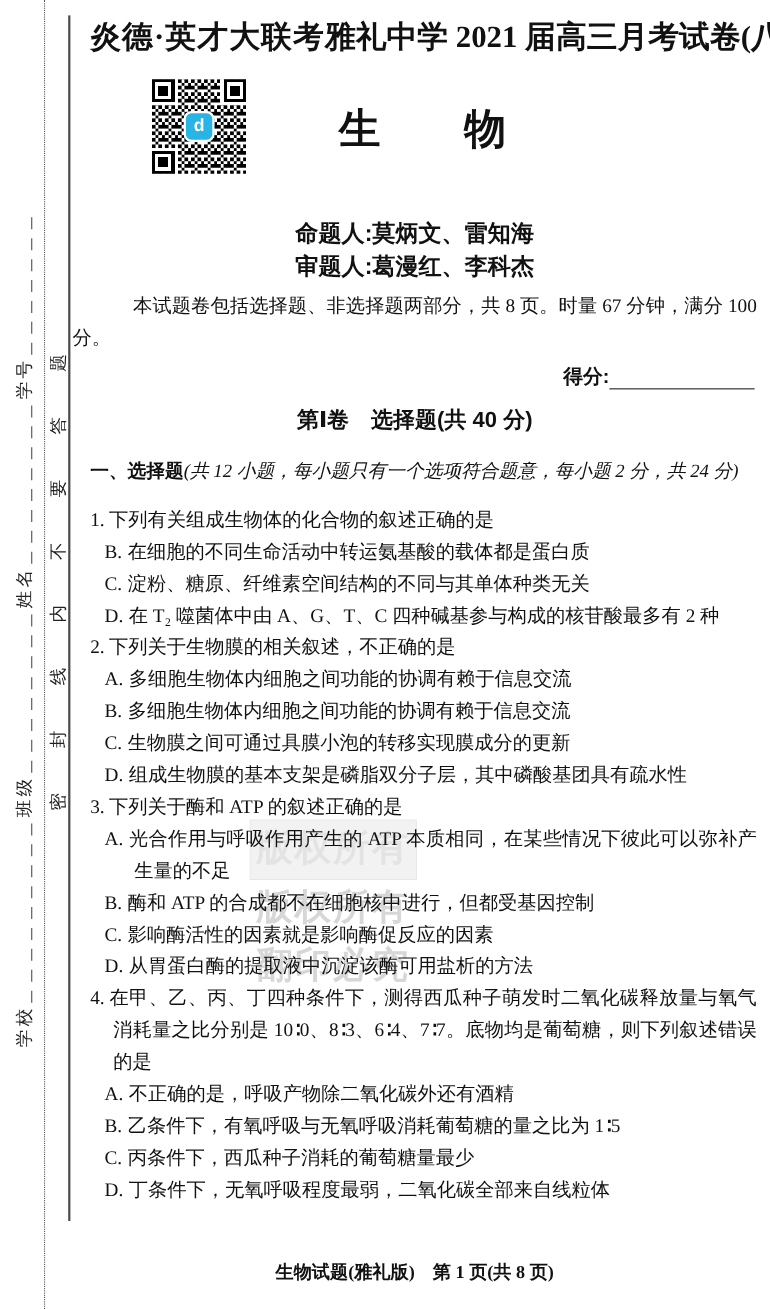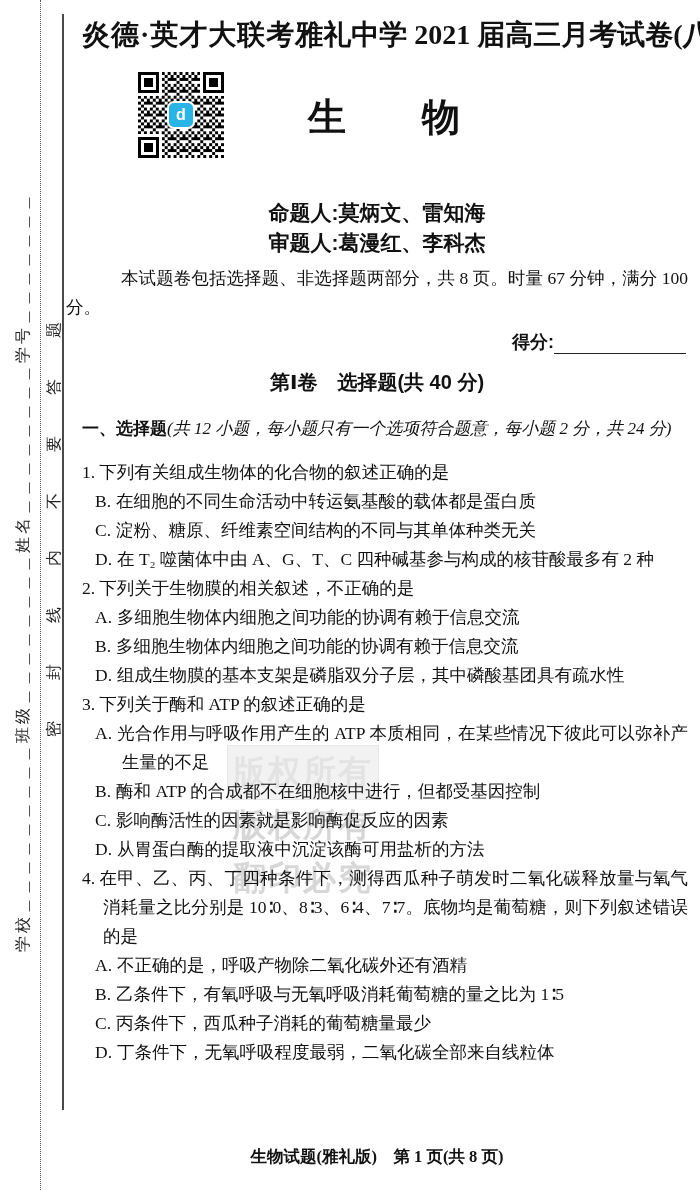--- a/index.html
+++ b/index.html
@@ -186,20 +186,21 @@
       <div class="q-stem"><span class="q-num">1.</span><span>下列有关组成生物体的化合物的叙述正确的是</span></div>
       <div class="q-option"><span class="opt-label">B.</span><span>在细胞的不同生命活动中转运氨基酸的载体都是蛋白质</span></div>
       <div class="q-option"><span class="opt-label">C.</span><span>淀粉、糖原、纤维素空间结构的不同与其单体种类无关</span></div>
       <div class="q-option"><span class="opt-label">D.</span><span>在 T₂ 噬菌体中由 A、G、T、C 四种碱基参与构成的核苷酸最多有 2 种</span></div>
     </div>
 
     <div class="question">
       <div class="q-stem"><span class="q-num">2.</span><span>下列关于生物膜的相关叙述，不正确的是</span></div>
       <div class="q-option"><span class="opt-label">A.</span><span>多细胞生物体内细胞之间功能的协调有赖于信息交流</span></div>
       <div class="q-option"><span class="opt-label">B.</span><span>多细胞生物体内细胞之间功能的协调有赖于信息交流</span></div>
+      <div class="q-option"><span class="opt-label">C.</span><span>生物膜之间可通过具膜小泡的转移实现膜成分的更新</span></div>
       <div class="q-option"><span class="opt-label">D.</span><span>组成生物膜的基本支架是磷脂双分子层，其中磷酸基团具有疏水性</span></div>
     </div>
 
     <div class="question">
       <div class="q-stem"><span class="q-num">3.</span><span>下列关于酶和 ATP 的叙述正确的是</span></div>
       <div class="q-option"><span class="opt-label">A.</span><span>光合作用与呼吸作用产生的 ATP 本质相同，在某些情况下彼此可以弥补产生量的不足</span></div>
       <div class="q-option"><span class="opt-label">B.</span><span>酶和 ATP 的合成都不在细胞核中进行，但都受基因控制</span></div>
       <div class="q-option"><span class="opt-label">C.</span><span>影响酶活性的因素就是影响酶促反应的因素</span></div>
       <div class="q-option"><span class="opt-label">D.</span><span>从胃蛋白酶的提取液中沉淀该酶可用盐析的方法</span></div>
     </div>

